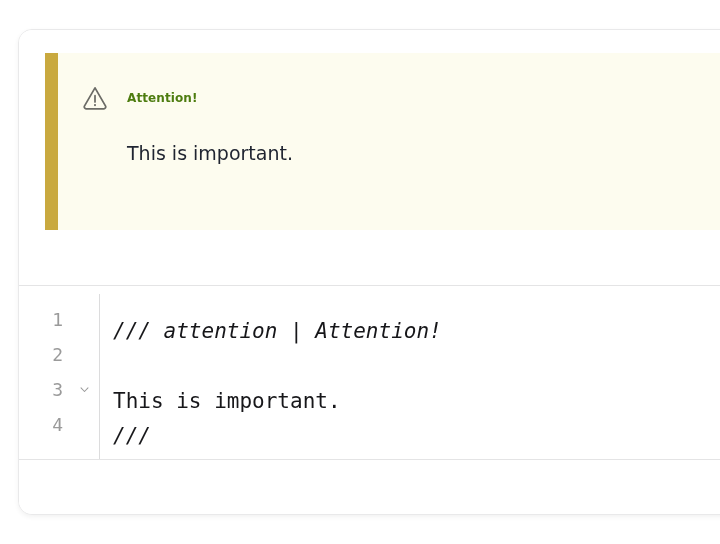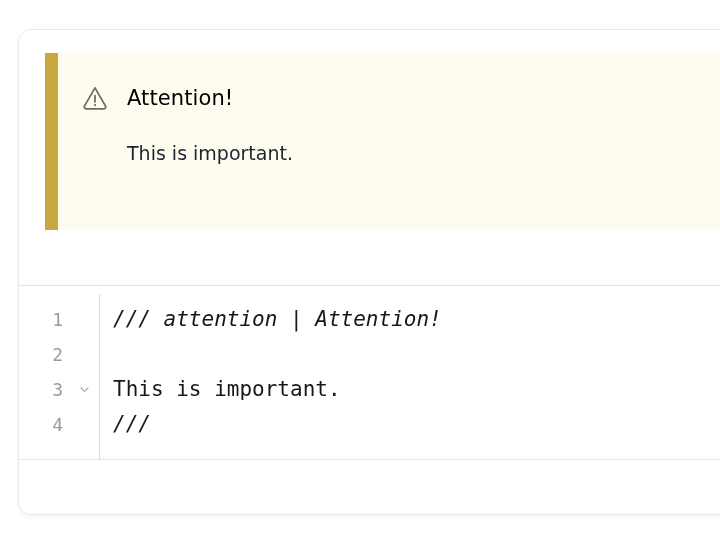--- a/index.html
+++ b/index.html
@@ -85,23 +85,23 @@
 
   .warn-icon {
     width: 28px;
     height: 28px;
     flex: 0 0 28px;
     display: block;
   }
 
   .admonition-title {
     font-family: "DejaVu Sans", sans-serif;
-    font-size: 21px;
-    font-weight: normal;
-    color: #000000;
+    font-size: 12px;
+    font-weight: bold;
+    color: #4d7c0f;
     letter-spacing: 0.1px;
     line-height: 1;
   }
 
   .admonition-text {
     margin-top: 28px;
     margin-left: 46px;
     font-family: "DejaVu Sans", sans-serif;
     font-size: 19px;
     color: #1f2430;
@@ -164,21 +164,21 @@
     display: flex;
     align-items: center;
     justify-content: center;
   }
 
   .fold-chevron svg { display: block; }
 
   .code-text {
     position: absolute;
     left: 94px;
-    top: 0;
+    top: 12px;
     font-family: "DejaVu Sans Mono", monospace;
     font-size: 21px;
     color: #17171a;
     white-space: pre;
   }
 
   .code-text.comment { font-style: italic; }
 
   
   .card-footer {

